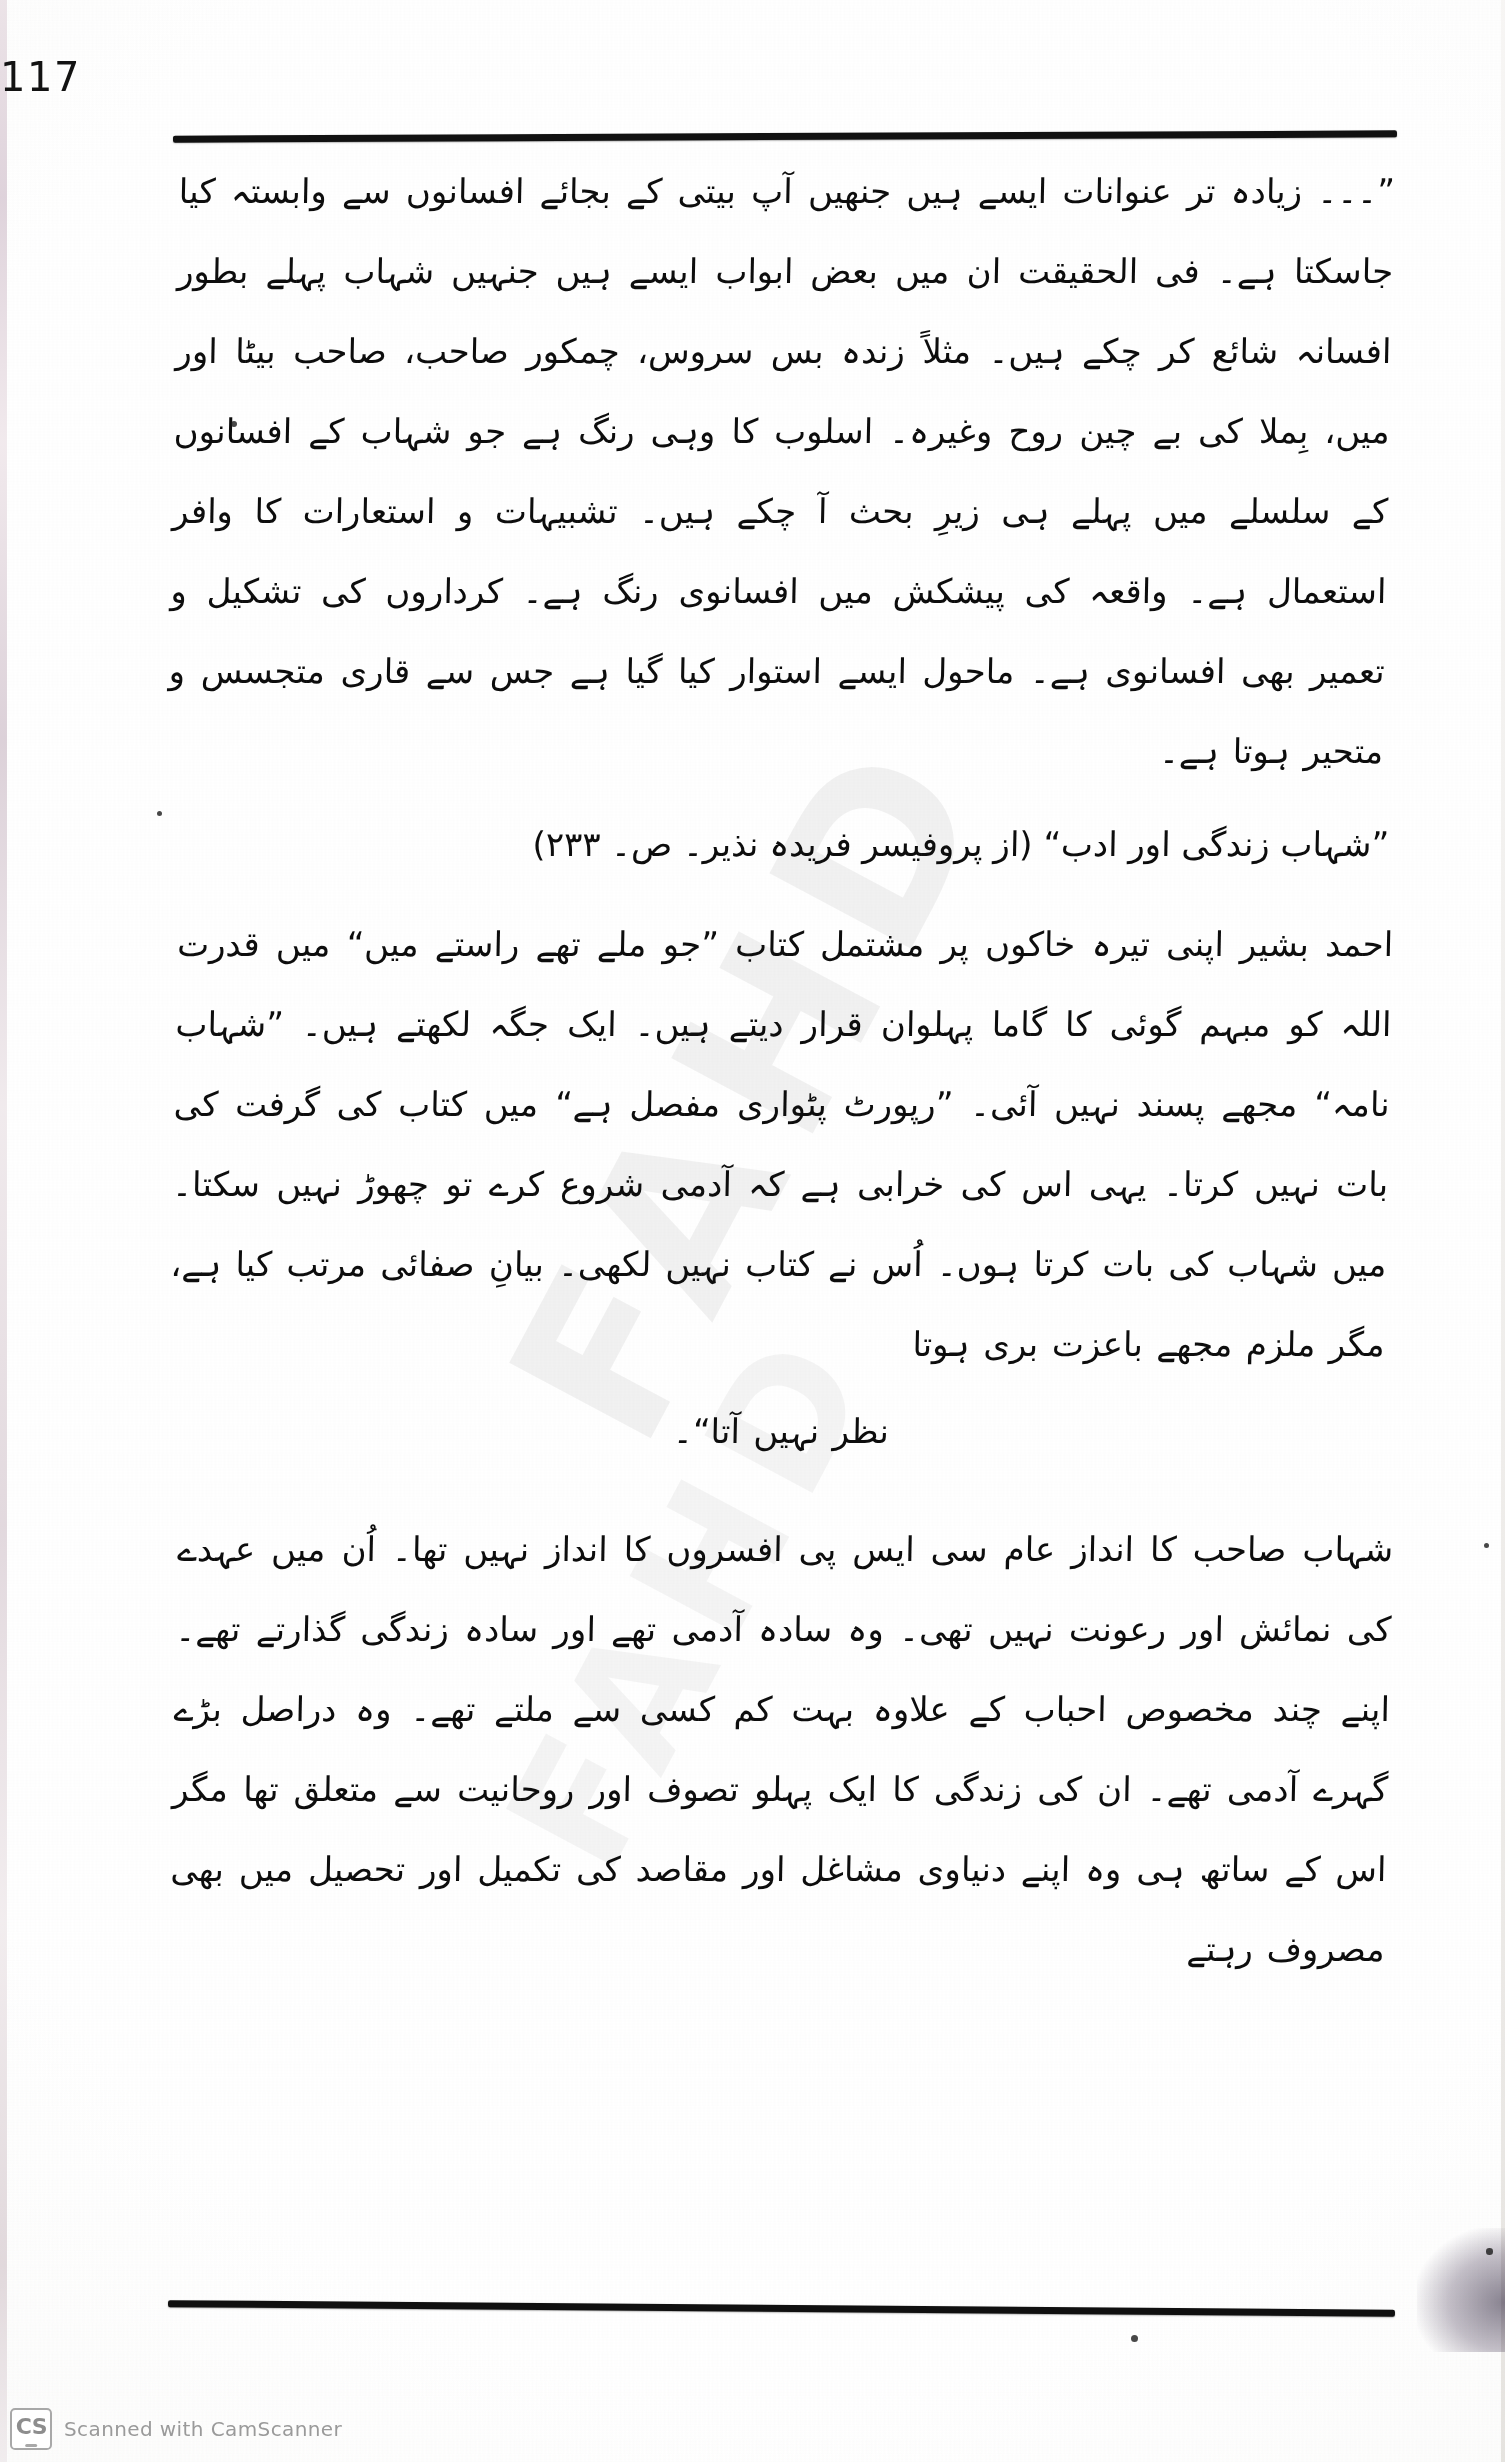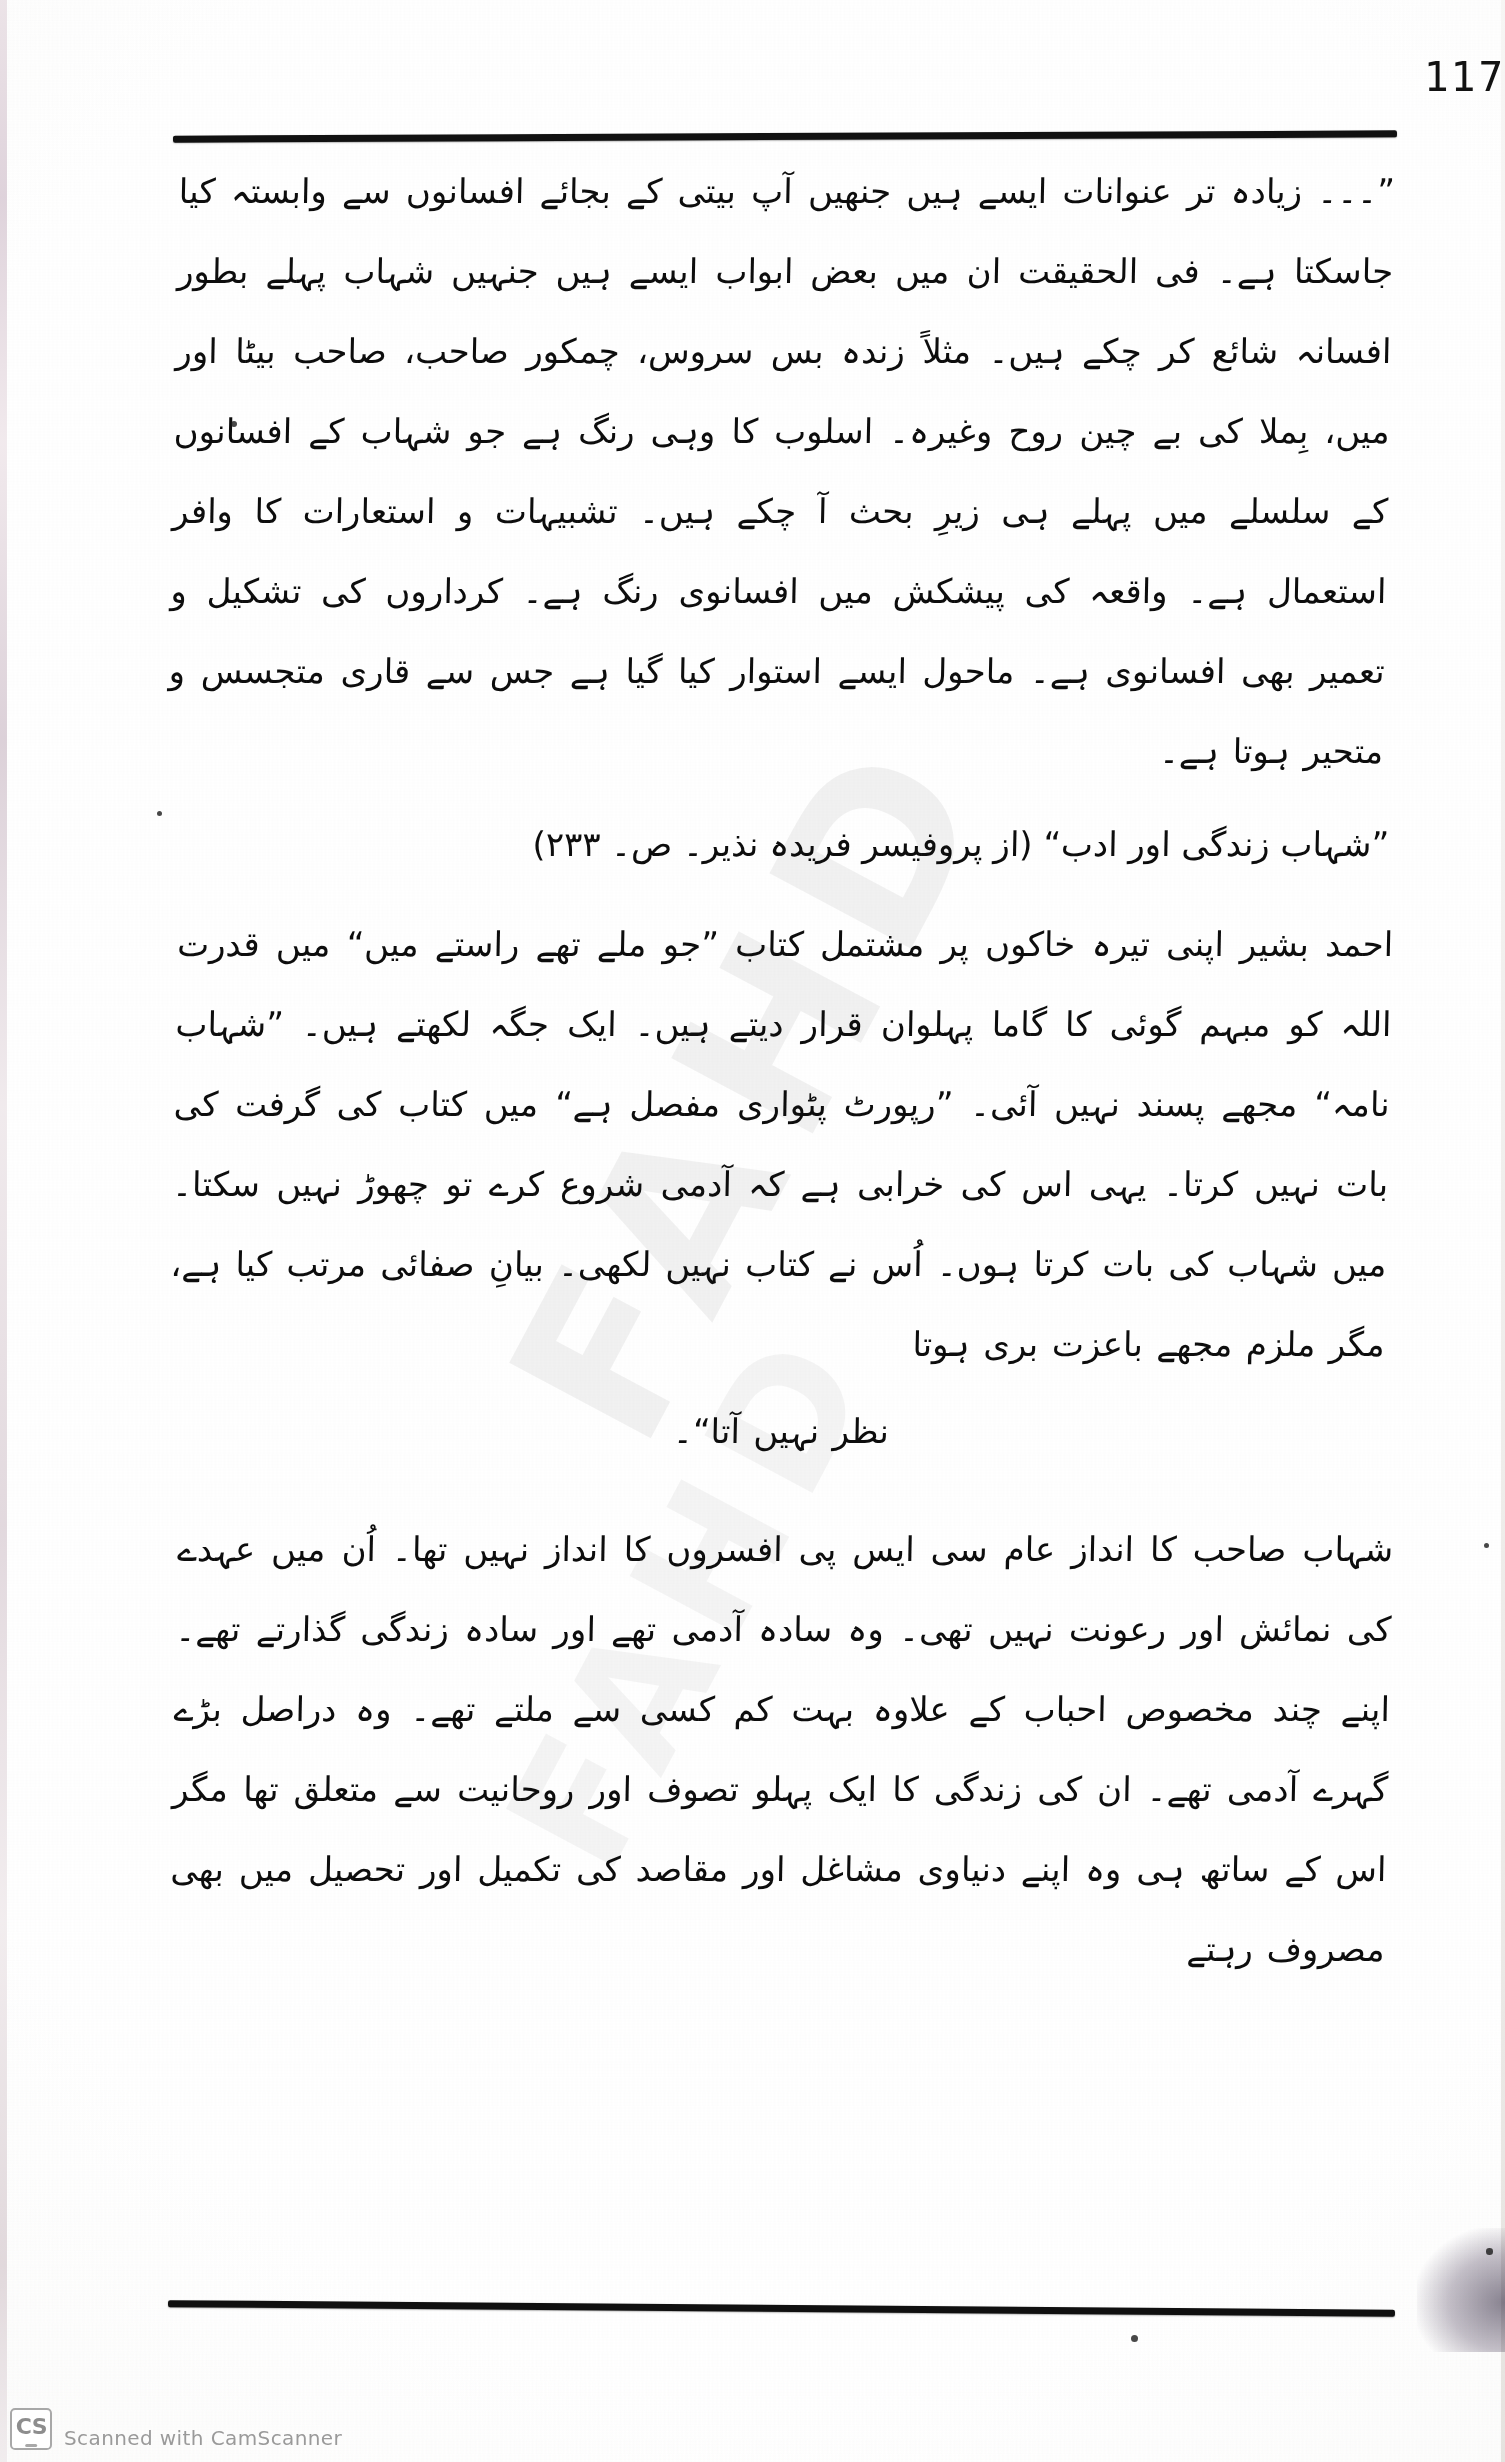--- a/index.html
+++ b/index.html
@@ -88,21 +88,21 @@
     pointer-events: none;
     user-select: none;
   }
 
   
   .page-number {
     position: absolute;
     top: 54px;
     left: 0;
     width: 100%;
-    text-align: right;
+    text-align: left;
     font-family: "DejaVu Sans", sans-serif;
     font-size: 40px;
     font-weight: 400;
     color: #121212;
     letter-spacing: 1.5px;
     direction: ltr;
   }
 
   .rule-top {
     position: absolute;
@@ -174,21 +174,21 @@
 
   
   .speck { position: absolute; background: #1a1a1a; border-radius: 50%; opacity: .8; }
 
   
   .footer {
     position: absolute;
     left: 10.3px;
     bottom: 11.7px;
     display: flex;
-    align-items: flex-end;
+    align-items: center;
     gap: 11.7px;
     direction: ltr;
   }
   .cs-logo {
     width: 38px;
     height: 38px;
     border: 2.9px solid #a8a8a8;
     border-radius: 5.1px;
     color: #8d8d8d;
     font-family: "DejaVu Sans", sans-serif;

